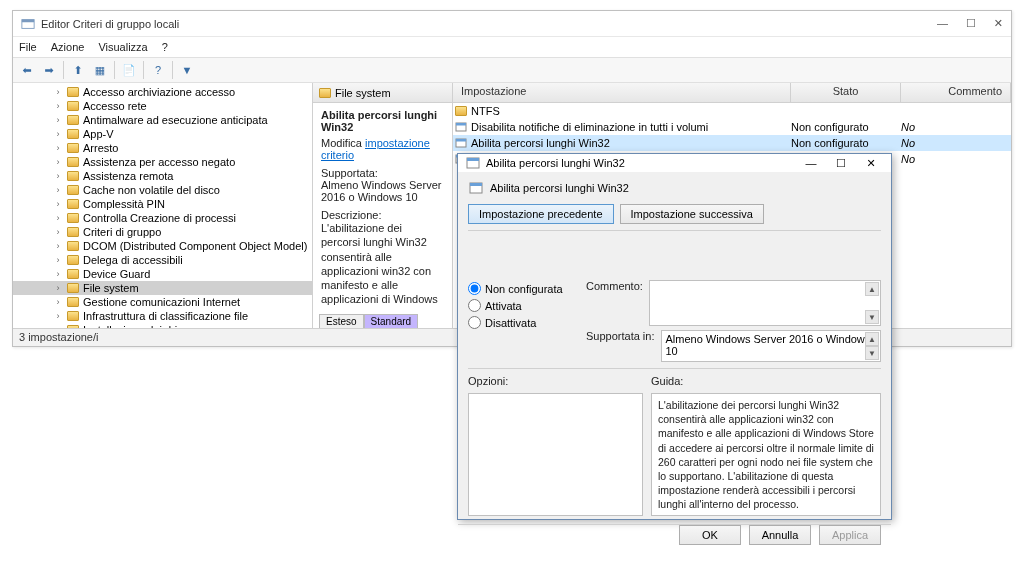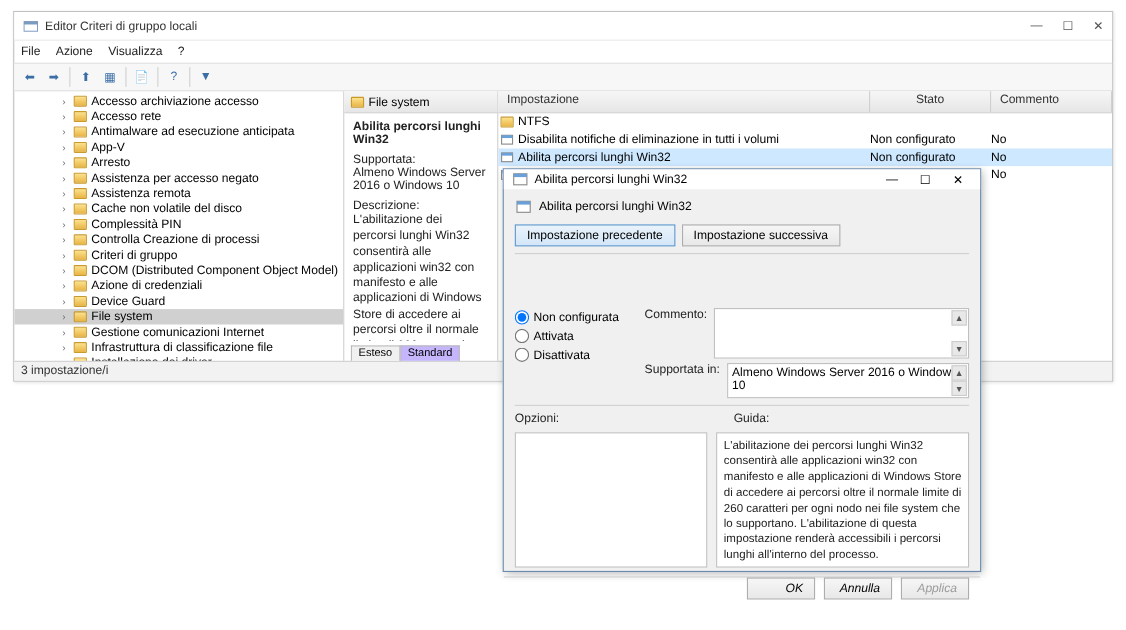--- a/index.html
+++ b/index.html
@@ -33,25 +33,25 @@
 .desc-body { padding: 6px 8px; font-size: 10.5px; color: #222; overflow: hidden; flex:1; }
 .desc-body b { display: block; margin-bottom: 2px; }
 .desc-body a { color: #0066cc; text-decoration: underline; cursor: pointer; }
 .desc-tabs { height: 18px; display:flex; align-items:flex-end; padding-left:6px; gap:-1px;}
 .desc-tab { border:1px solid #bbb; border-bottom:none; padding:1px 6px; font-size:10px; background:#f0f0f0; cursor:default;}
 .desc-tab.active{ background:#c4b5fd; }
 
 .list-col { flex: 1; display: flex; flex-direction: column; }
 .list-headers { height: 20px; background: linear-gradient(#f6f6f6,#e6e6e6); border-bottom: 1px solid #d0d0d0; display: flex; }
 .list-headers div { border-right: 1px solid #d0d0d0; padding: 2px 8px; color: #333; }
-.col-imp { flex: 1; } .col-stato { width: 110px; } .col-comm { width: 110px; text-align:left; }
+.col-imp { flex: 1; } .col-stato { width: 110px; } .col-comm { width: 110px; text-align:right; }
 .list-row { height: 16px; display: flex; align-items: center; }
 .list-row.sel { background: #cde8ff; }
 .list-row .ic { width: 16px; display:flex; justify-content:center; }
-.list-row .c1 { flex:1; padding-left:2px; } .list-row .c2 { width:110px; } .list-row .c3 { width:110px; }
+.list-row .c1 { flex:1; padding-left:2px; } .list-row .c2 { width:110px; } .list-row .c3 { width:110px;font-style:italic; }
 
 .statusbar { height: 18px; border-top: 1px solid #d0d0d0; background: #f2f2f2; padding: 2px 6px; color: #333; }
 
 
 .dialog { position: absolute; left: 457px; top: 153px; width: 435px; height: 367px; background: #f0f0f0; border: 1px solid #6a8ab0; box-shadow: 2px 2px 8px rgba(0,0,0,0.3); display:flex; flex-direction:column; }
 .dlg-title { height: 26px; background: #fff; display: flex; align-items: center; padding: 0 8px; }
 .dlg-title-text { flex: 1; color: #000; }
 .dlg-ctrl { display: flex; gap: 6px; }
 .dlg-ctrl span { width: 24px; height: 18px; display: flex; align-items: center; justify-content: center; border: 1px solid transparent; cursor:default;}
 
@@ -68,21 +68,21 @@
 .dlg-label { color:#222; }
 .dlg-textarea { flex:1; border:1px solid #c0c0c0; background:#fff; height:46px; position:relative;}
 .dlg-small-scroll { position:absolute; right:1px; top:1px; width:14px; height:14px; background:#e8e8e8; border:1px solid #ccc; display:flex; align-items:center; justify-content:center; font-size:8px; color:#555;}
 .dlg-support { flex:1; border:1px solid #c0c0c0; background:#fff; padding:2px 4px; height:32px; position:relative;}
 
 .dlg-lower { display:flex; gap:8px; flex:1; }
 .opts-box { width: 175px; border:1px solid #c0c0c0; background:#fff; }
 .guide-box { flex:1; border:1px solid #c0c0c0; background:#fff; padding:4px 6px; font-size:10.5px; line-height:1.35; color:#222; overflow:hidden;}
 
 .dlg-footer { height: 36px; border-top:1px solid #d0d0d0; display:flex; align-items:center; justify-content:flex-end; gap:8px; padding:0 10px;}
-.ftr-btn { min-width:62px; padding:3px 10px; border:1px solid #adadad; background:linear-gradient(#f6f6f6,#e8e8e8); text-align:right; cursor:default;font-style:italic;}
+.ftr-btn { min-width:62px; padding:3px 10px; border:1px solid #adadad; background:linear-gradient(#f6f6f6,#e8e8e8); text-align:center; cursor:default;}
 .ftr-btn.disabled { color:#9a9a9a; }
 
 svg { display:block; }
 </style>
 </head>
 <body>
 
 <div class="main-window">
   <div class="titlebar">
     <svg class="titlebar-icon" viewBox="0 0 16 16">
@@ -176,21 +176,21 @@
           <span class="tree-label">Criteri di gruppo</span>
         </div>
         <div class="tree-item">
           <span class="tree-caret">›</span>
           <span class="tree-folder"></span>
           <span class="tree-label">DCOM (Distributed Component Object Model)</span>
         </div>
         <div class="tree-item">
           <span class="tree-caret">›</span>
           <span class="tree-folder"></span>
-          <span class="tree-label">Azione di credenziali</span>
+          <span class="tree-label">Delega di accessibili</span>
         </div>
         <div class="tree-item">
           <span class="tree-caret">›</span>
           <span class="tree-folder"></span>
           <span class="tree-label">Device Guard</span>
         </div>
         <div class="tree-item sel">
           <span class="tree-caret">›</span>
           <span class="tree-folder"></span>
           <span class="tree-label">File system</span>
@@ -213,20 +213,23 @@
       </div>
 
     <div class="detail-pane">
       <div class="desc-col">
         <div class="desc-header">
           <div class="tree-folder"></div>
           <span>File system</span>
         </div>
         <div class="desc-body">
           <b>Abilita percorsi lunghi Win32</b>
+          <div style="margin:4px 0;">
+            <span>Modifica </span><a>impostazione criterio</a>
+          </div>
           <div style="margin-top:6px;">Supportata:</div>
           <div>Almeno Windows Server 2016 o Windows 10</div>
           <div style="margin-top:6px;">Descrizione:</div>
           <div style="line-height:1.3;">L'abilitazione dei percorsi lunghi Win32 consentirà alle applicazioni win32 con manifesto e alle applicazioni di Windows Store di accedere ai percorsi oltre il normale limite di 260 caratteri per ogni nodo nei file system che lo supportano. L'abilitazione di questa impostazione renderà accessibili i percorsi lunghi all'interno del processo.</div>
 
         </div>
         <div class="desc-tabs">
           <div class="desc-tab">Esteso</div>
           <div class="desc-tab active">Standard</div>
         </div>
@@ -344,21 +347,21 @@
           <div class="dlg-support">
             <span>Almeno Windows Server 2016 o Windows 10</span>
             <div class="dlg-small-scroll">▲</div>
             <div class="dlg-small-scroll" style="top:auto;bottom:1px;">▼</div>
           </div>
         </div>
       </div>
     </div>
 
     <div class="dlg-hr"></div>
-    <div style="display:flex; gap:24px;">
+    <div style="display:flex; gap:8px;">
       <span class="dlg-label" style="width:175px;">Opzioni:</span>
       <span class="dlg-label">Guida:</span>
     </div>
     <div class="dlg-lower">
       <div class="opts-box"></div>
       <div class="guide-box">L'abilitazione dei percorsi lunghi Win32 consentirà alle applicazioni win32 con manifesto e alle applicazioni di Windows Store di accedere ai percorsi oltre il normale limite di 260 caratteri per ogni nodo nei file system che lo supportano. L'abilitazione di questa impostazione renderà accessibili i percorsi lunghi all'interno del processo.</div>
     </div>
   </div>
 
   <div class="dlg-footer">

